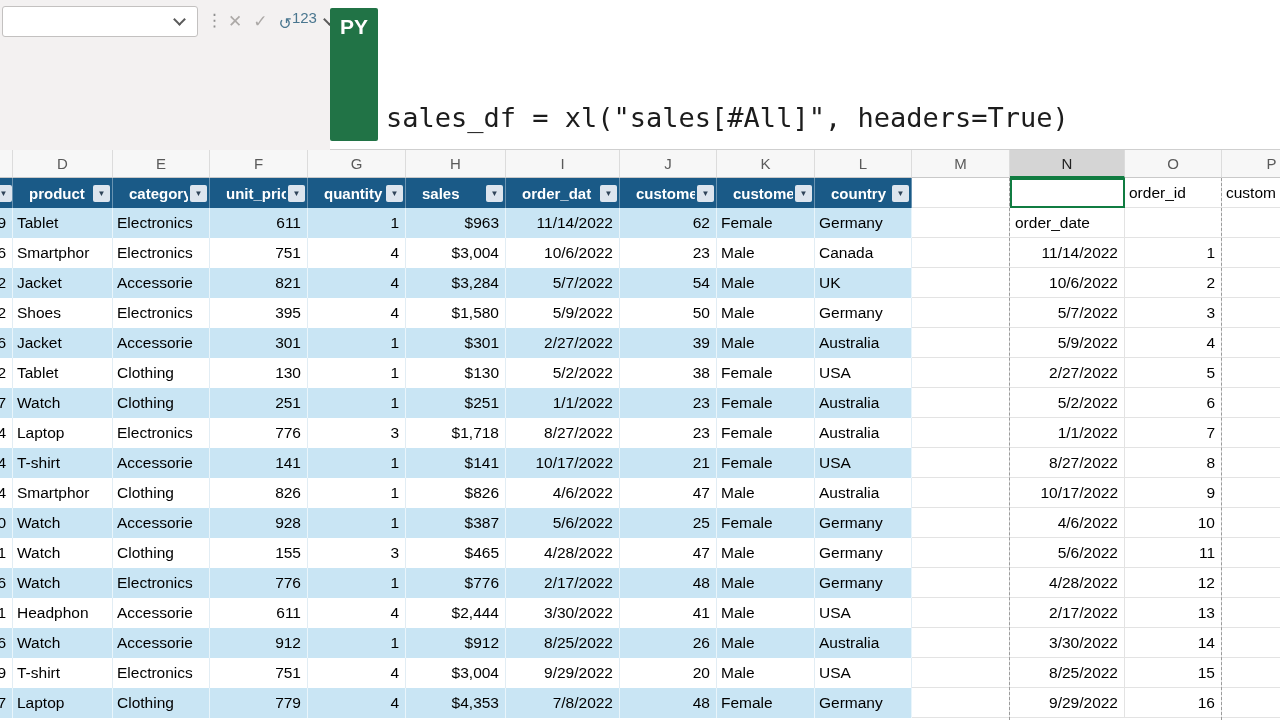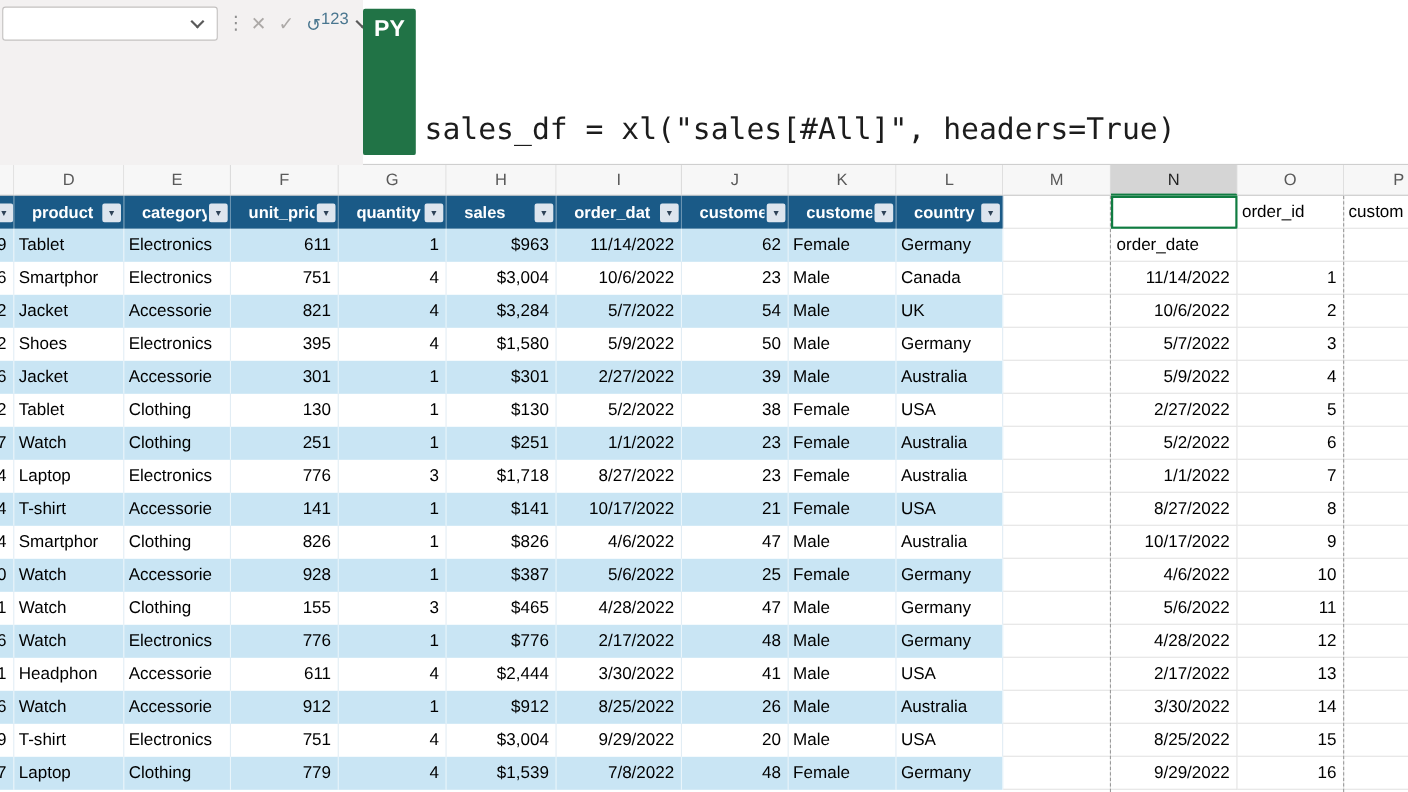--- a/index.html
+++ b/index.html
@@ -448,21 +448,21 @@
         <div class="cell w-o gc num">15</div>
         <div class="cell w-p gc"></div>
       </div>
 
       <div class="row band">
         <div class="cell w-c tc num">7</div>
         <div class="cell w-d tc txt">Laptop</div>
         <div class="cell w-e tc txt">Clothing</div>
         <div class="cell w-f tc num">779</div>
         <div class="cell w-g tc num">4</div>
-        <div class="cell w-h tc num">$1,539</div>
+        <div class="cell w-h tc num">$4,353</div>
         <div class="cell w-i tc num">7/8/2022</div>
         <div class="cell w-j tc num">48</div>
         <div class="cell w-k tc txt">Female</div>
         <div class="cell w-l tc txt">Germany</div>
         <div class="cell w-m gc"></div>
         <div class="cell w-n gc num ncell">9/29/2022</div>
         <div class="cell w-o gc num">16</div>
         <div class="cell w-p gc"></div>
       </div>
 

